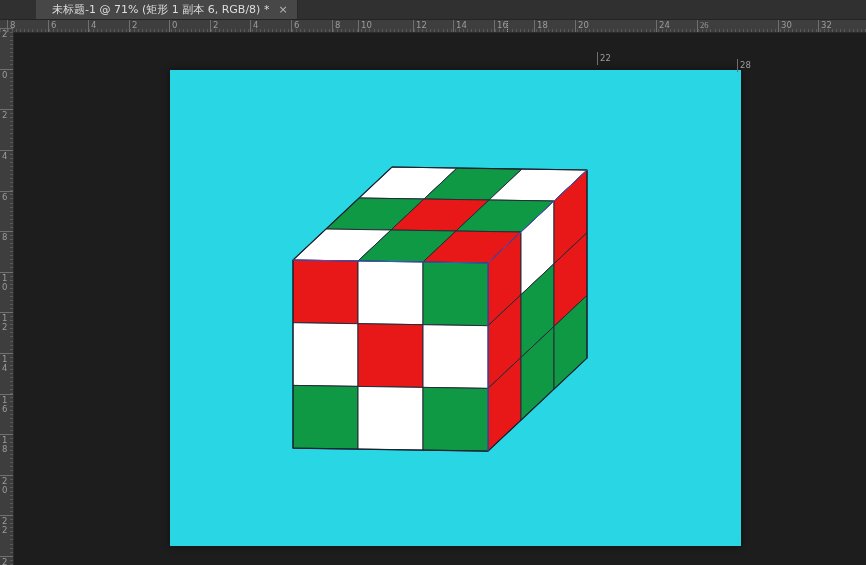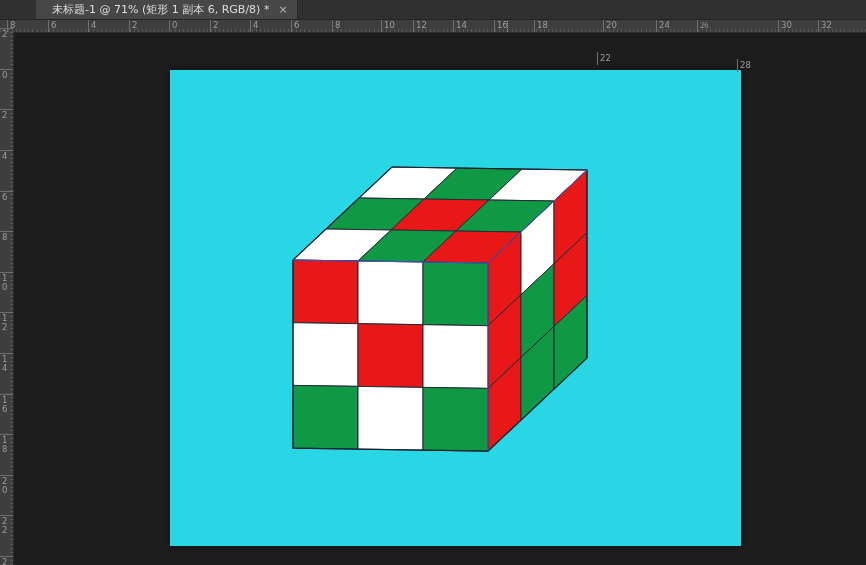--- a/index.html
+++ b/index.html
@@ -79,26 +79,26 @@
   <div class="hruler" id="hruler">
       <span class="hlabel" style="left: 10px;">8</span>
       <span class="hlabel" style="left: 51px;">6</span>
       <span class="hlabel" style="left: 91px;">4</span>
       <span class="hlabel" style="left: 132px;">2</span>
       <span class="hlabel" style="left: 172px;">0</span>
       <span class="hlabel" style="left: 213px;">2</span>
       <span class="hlabel" style="left: 253px;">4</span>
       <span class="hlabel" style="left: 294px;">6</span>
       <span class="hlabel" style="left: 335px;">8</span>
-      <span class="hlabel" style="left: 384px;">10</span>
+      <span class="hlabel" style="left: 361px;">10</span>
       <span class="hlabel" style="left: 416px;">12</span>
       <span class="hlabel" style="left: 456px;">14</span>
       <span class="hlabel" style="left: 497px;">16</span>
       <span class="hlabel" style="left: 537px;">18</span>
-      <span class="hlabel" style="left: 578px; margin-left: 28px;">20</span>
+      <span class="hlabel" style="left: 578px;">20</span>
       <span class="hlabel" style="left: 600px; margin-top: 33px;">22</span>
       <span class="hlabel" style="left: 659px;">24</span>
       <span class="hlabel" style="left: 700px; font-family: Liberation Serif, serif;">26</span>
       <span class="hlabel" style="left: 740px; margin-top: 40px;">28</span>
       <span class="hlabel" style="left: 781px;">30</span>
       <span class="hlabel" style="left: 821px;">32</span>
       <div class="hmarker" style="left: 507px;"></div>
     </div>
   <div class="vruler" id="vruler">
       <span class="vlabel" style="top: -2px;">2</span>

